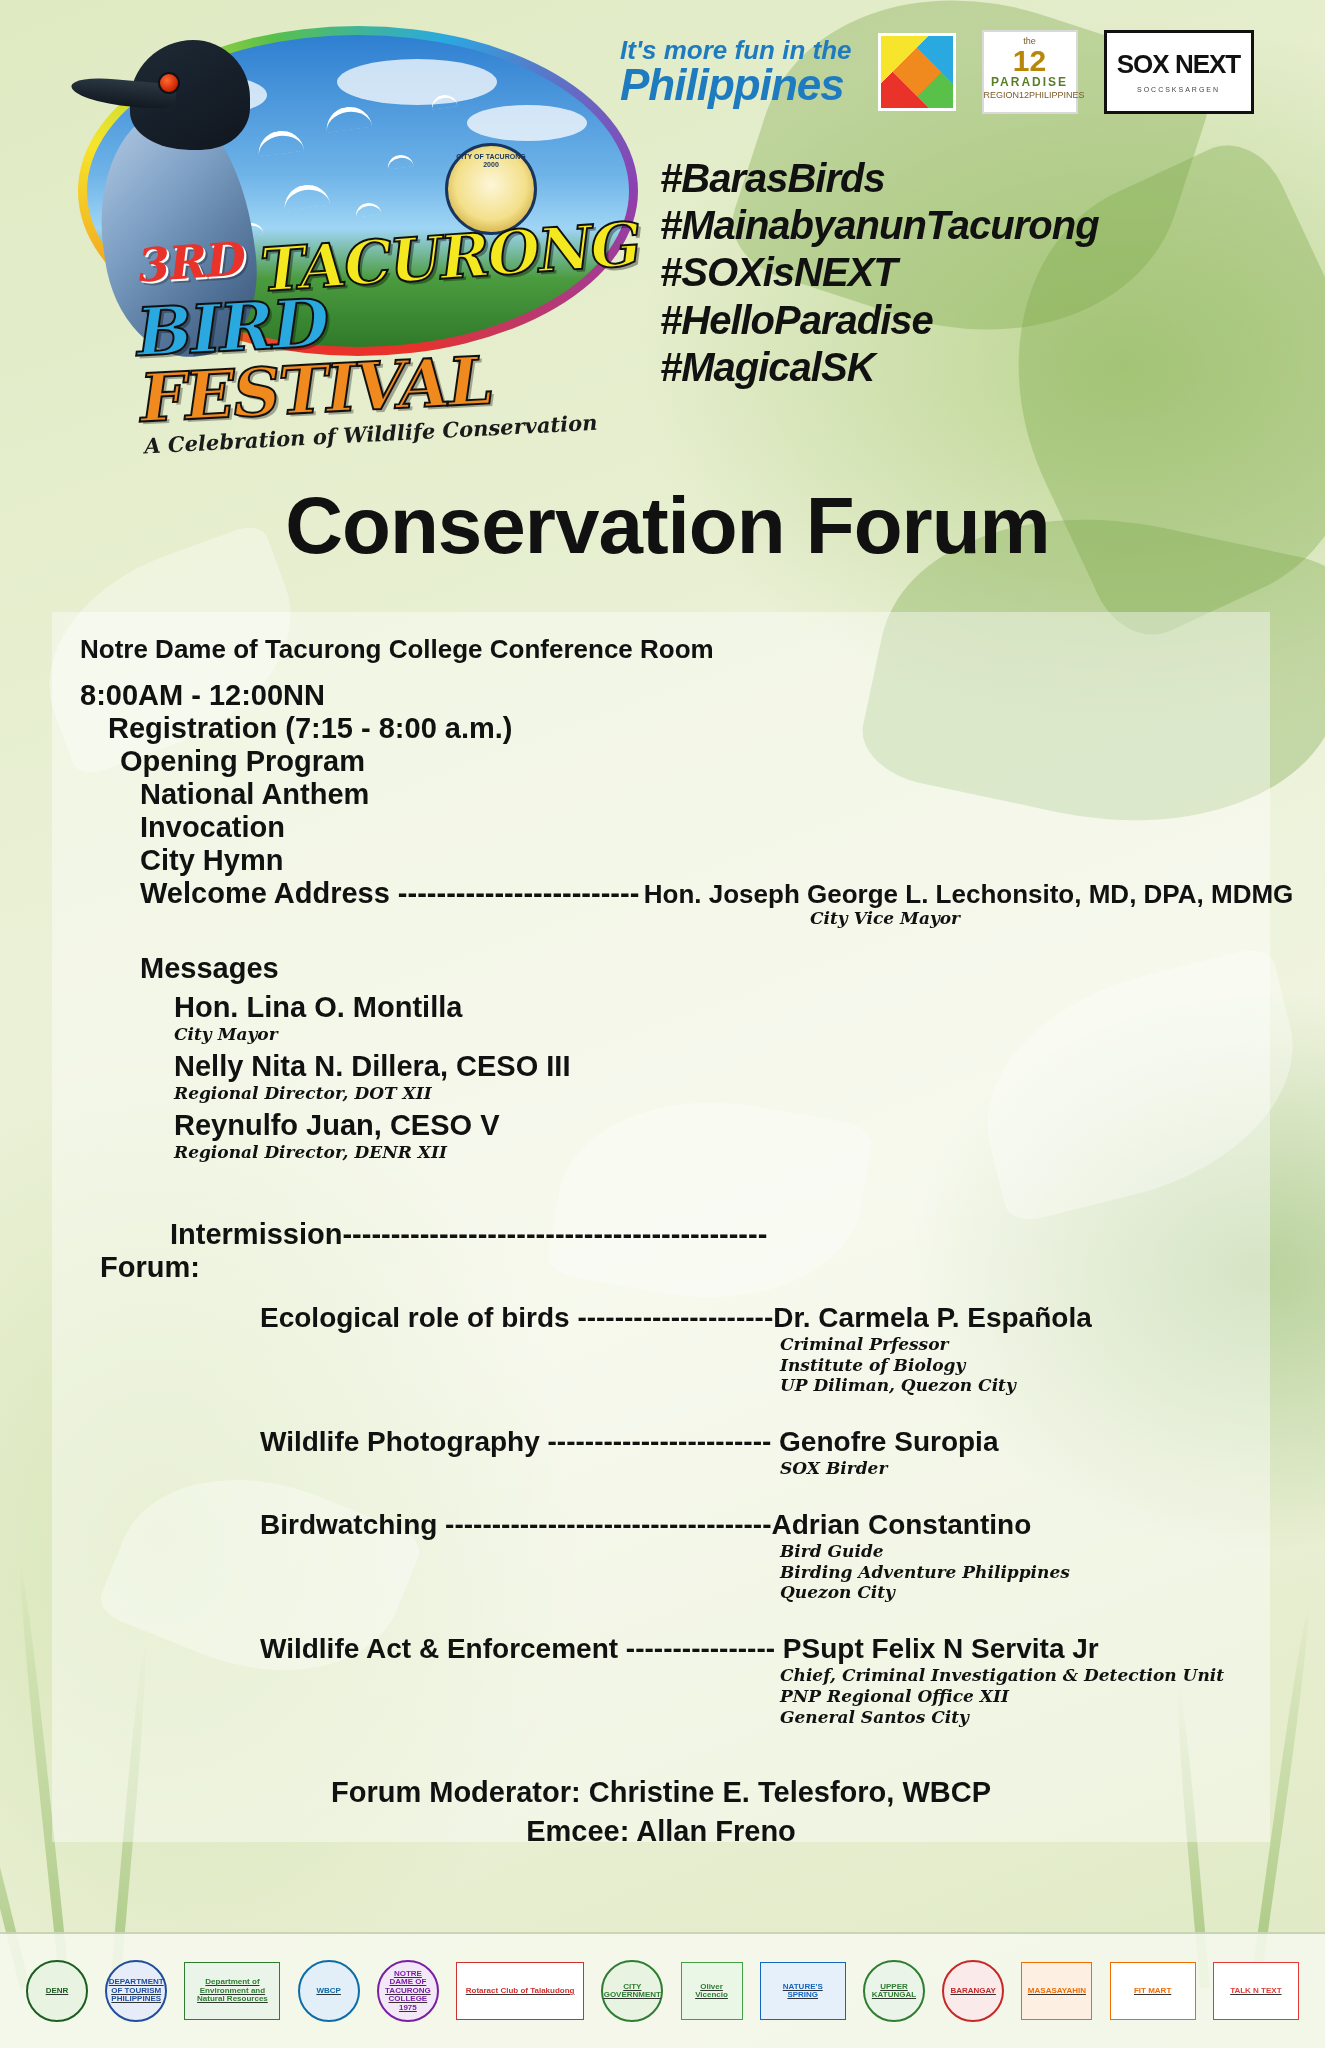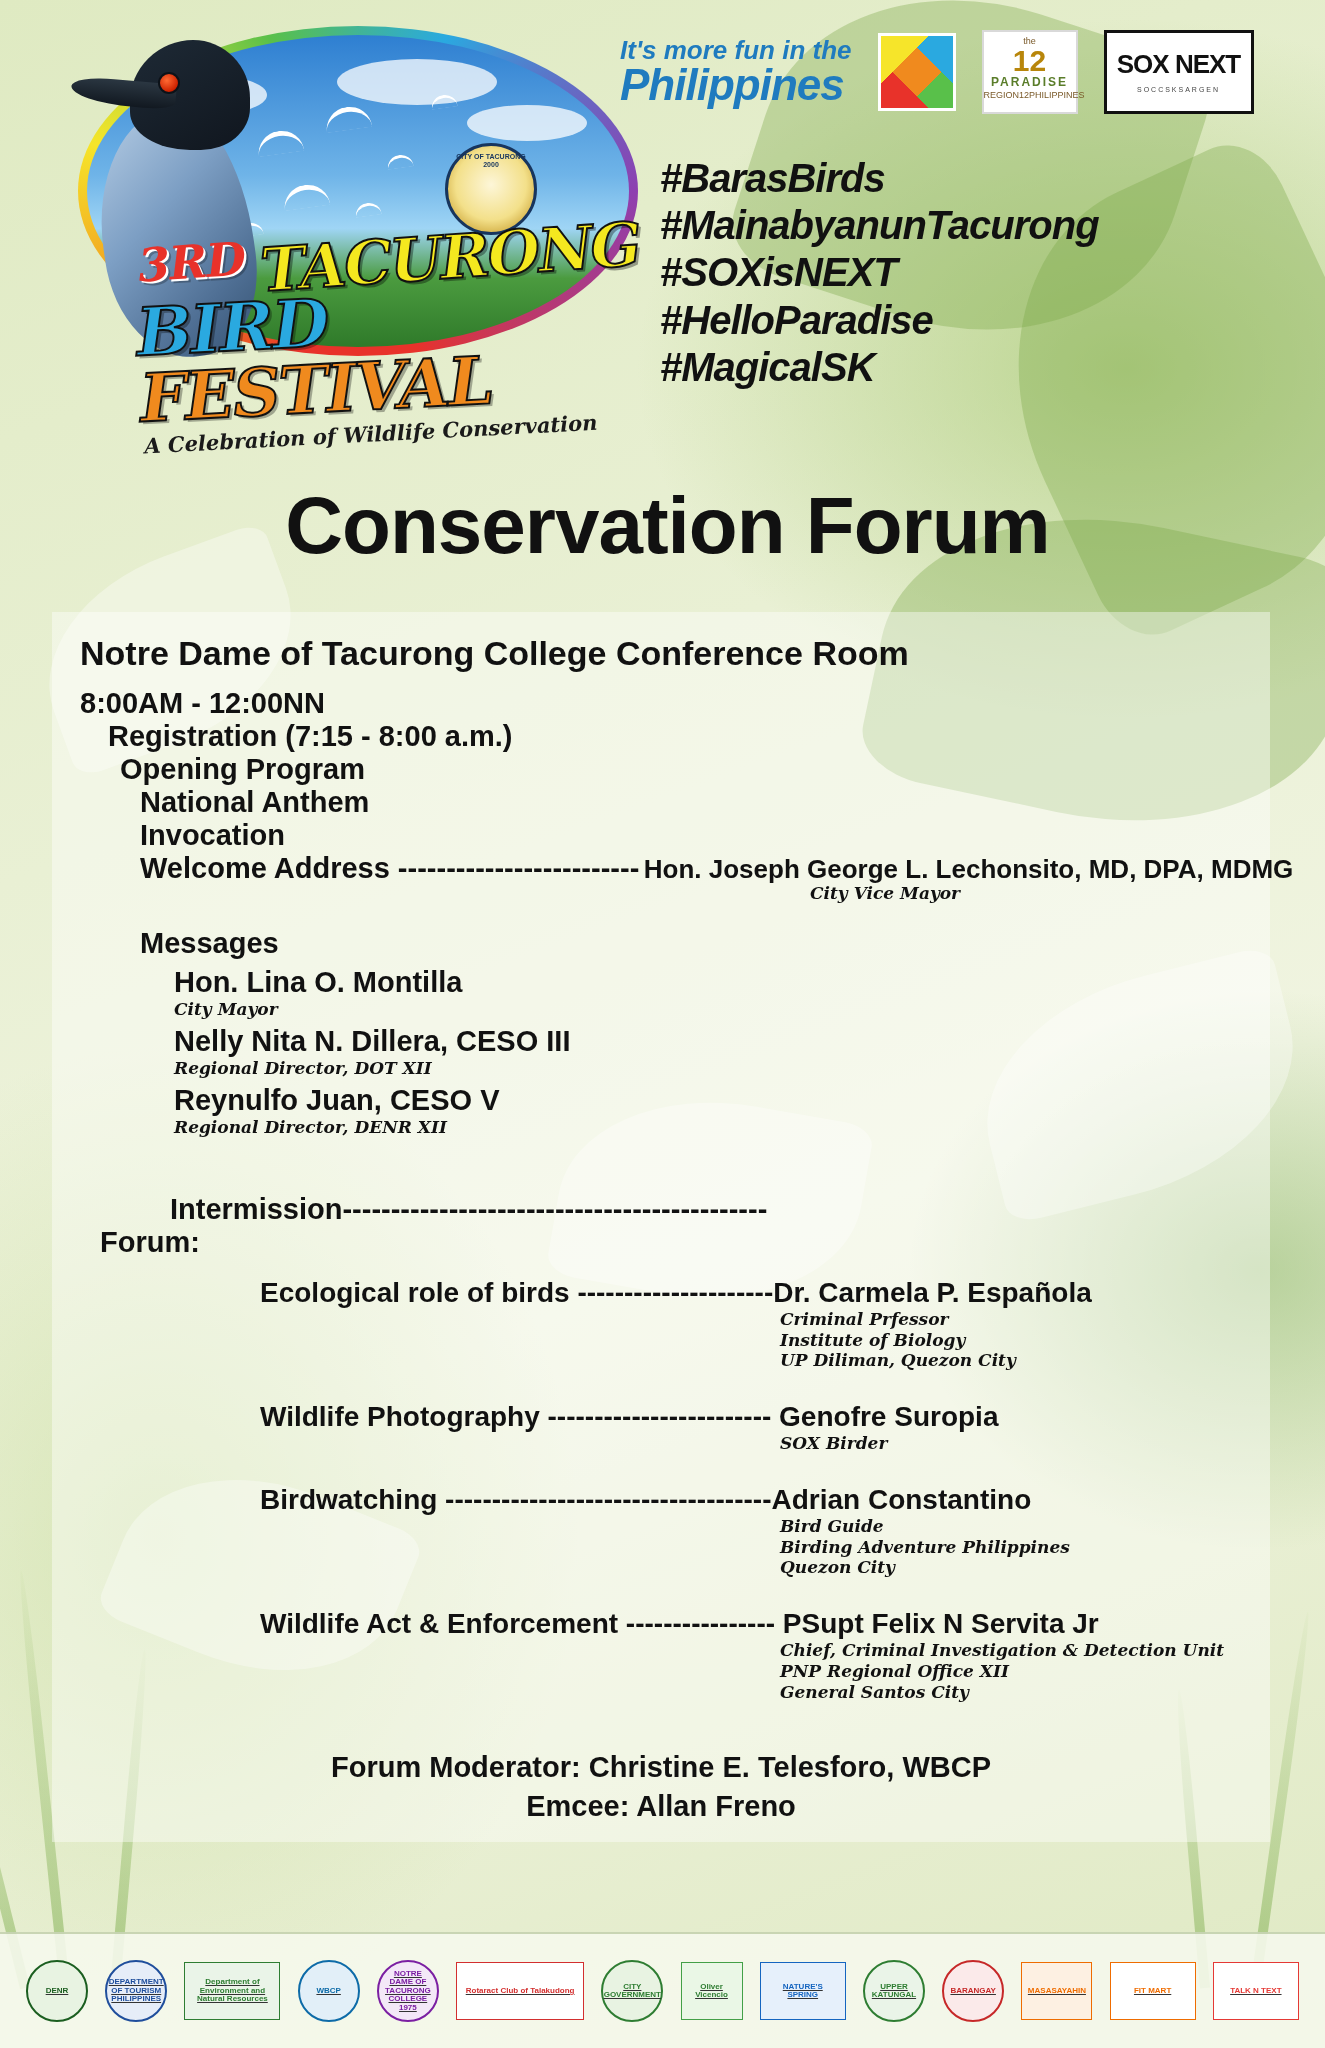--- a/index.html
+++ b/index.html
@@ -322,21 +322,21 @@
     position: absolute;
     left: 52px;
     top: 612px;
     width: 1218px;
     height: 1230px;
     background: rgba(255,255,255,0.42);
     padding: 22px 28px;
     box-sizing: border-box;
   }
   .venue {
-    font-size: 34px;
+    font-size: 26px;
     font-weight: bold;
     color: #111;
     margin-bottom: 14px;
   }
   .time {
     font-size: 29px;
     font-weight: bold;
     color: #111;
   }
   .lvl1 { margin-left: 28px; font-size: 29px; font-weight: bold; color:#111; }
@@ -541,20 +541,21 @@
     <div class="forum-title">Conservation Forum</div>
   </div>
 
   <div class="panel">
     <div class="venue">Notre Dame of Tacurong College Conference Room</div>
     <div class="time">8:00AM - 12:00NN</div>
     <div class="lvl1">Registration (7:15 - 8:00 a.m.)</div>
     <div class="lvl1" style="margin-left:40px;">Opening Program</div>
     <div class="lvl2">National Anthem</div>
     <div class="lvl2">Invocation</div>
+    <div class="lvl2">City Hymn</div>
 
     <div class="wa-line">
       <span class="row-dots">Welcome Address -------------------------</span>
       <span class="name-right">Hon. Joseph George L. Lechonsito, MD, DPA, MDMG</span>
     </div>
     <div class="wa-sub sm-italic">City Vice Mayor</div>
 
     <div class="messages-head">Messages</div>
 
     <div>

